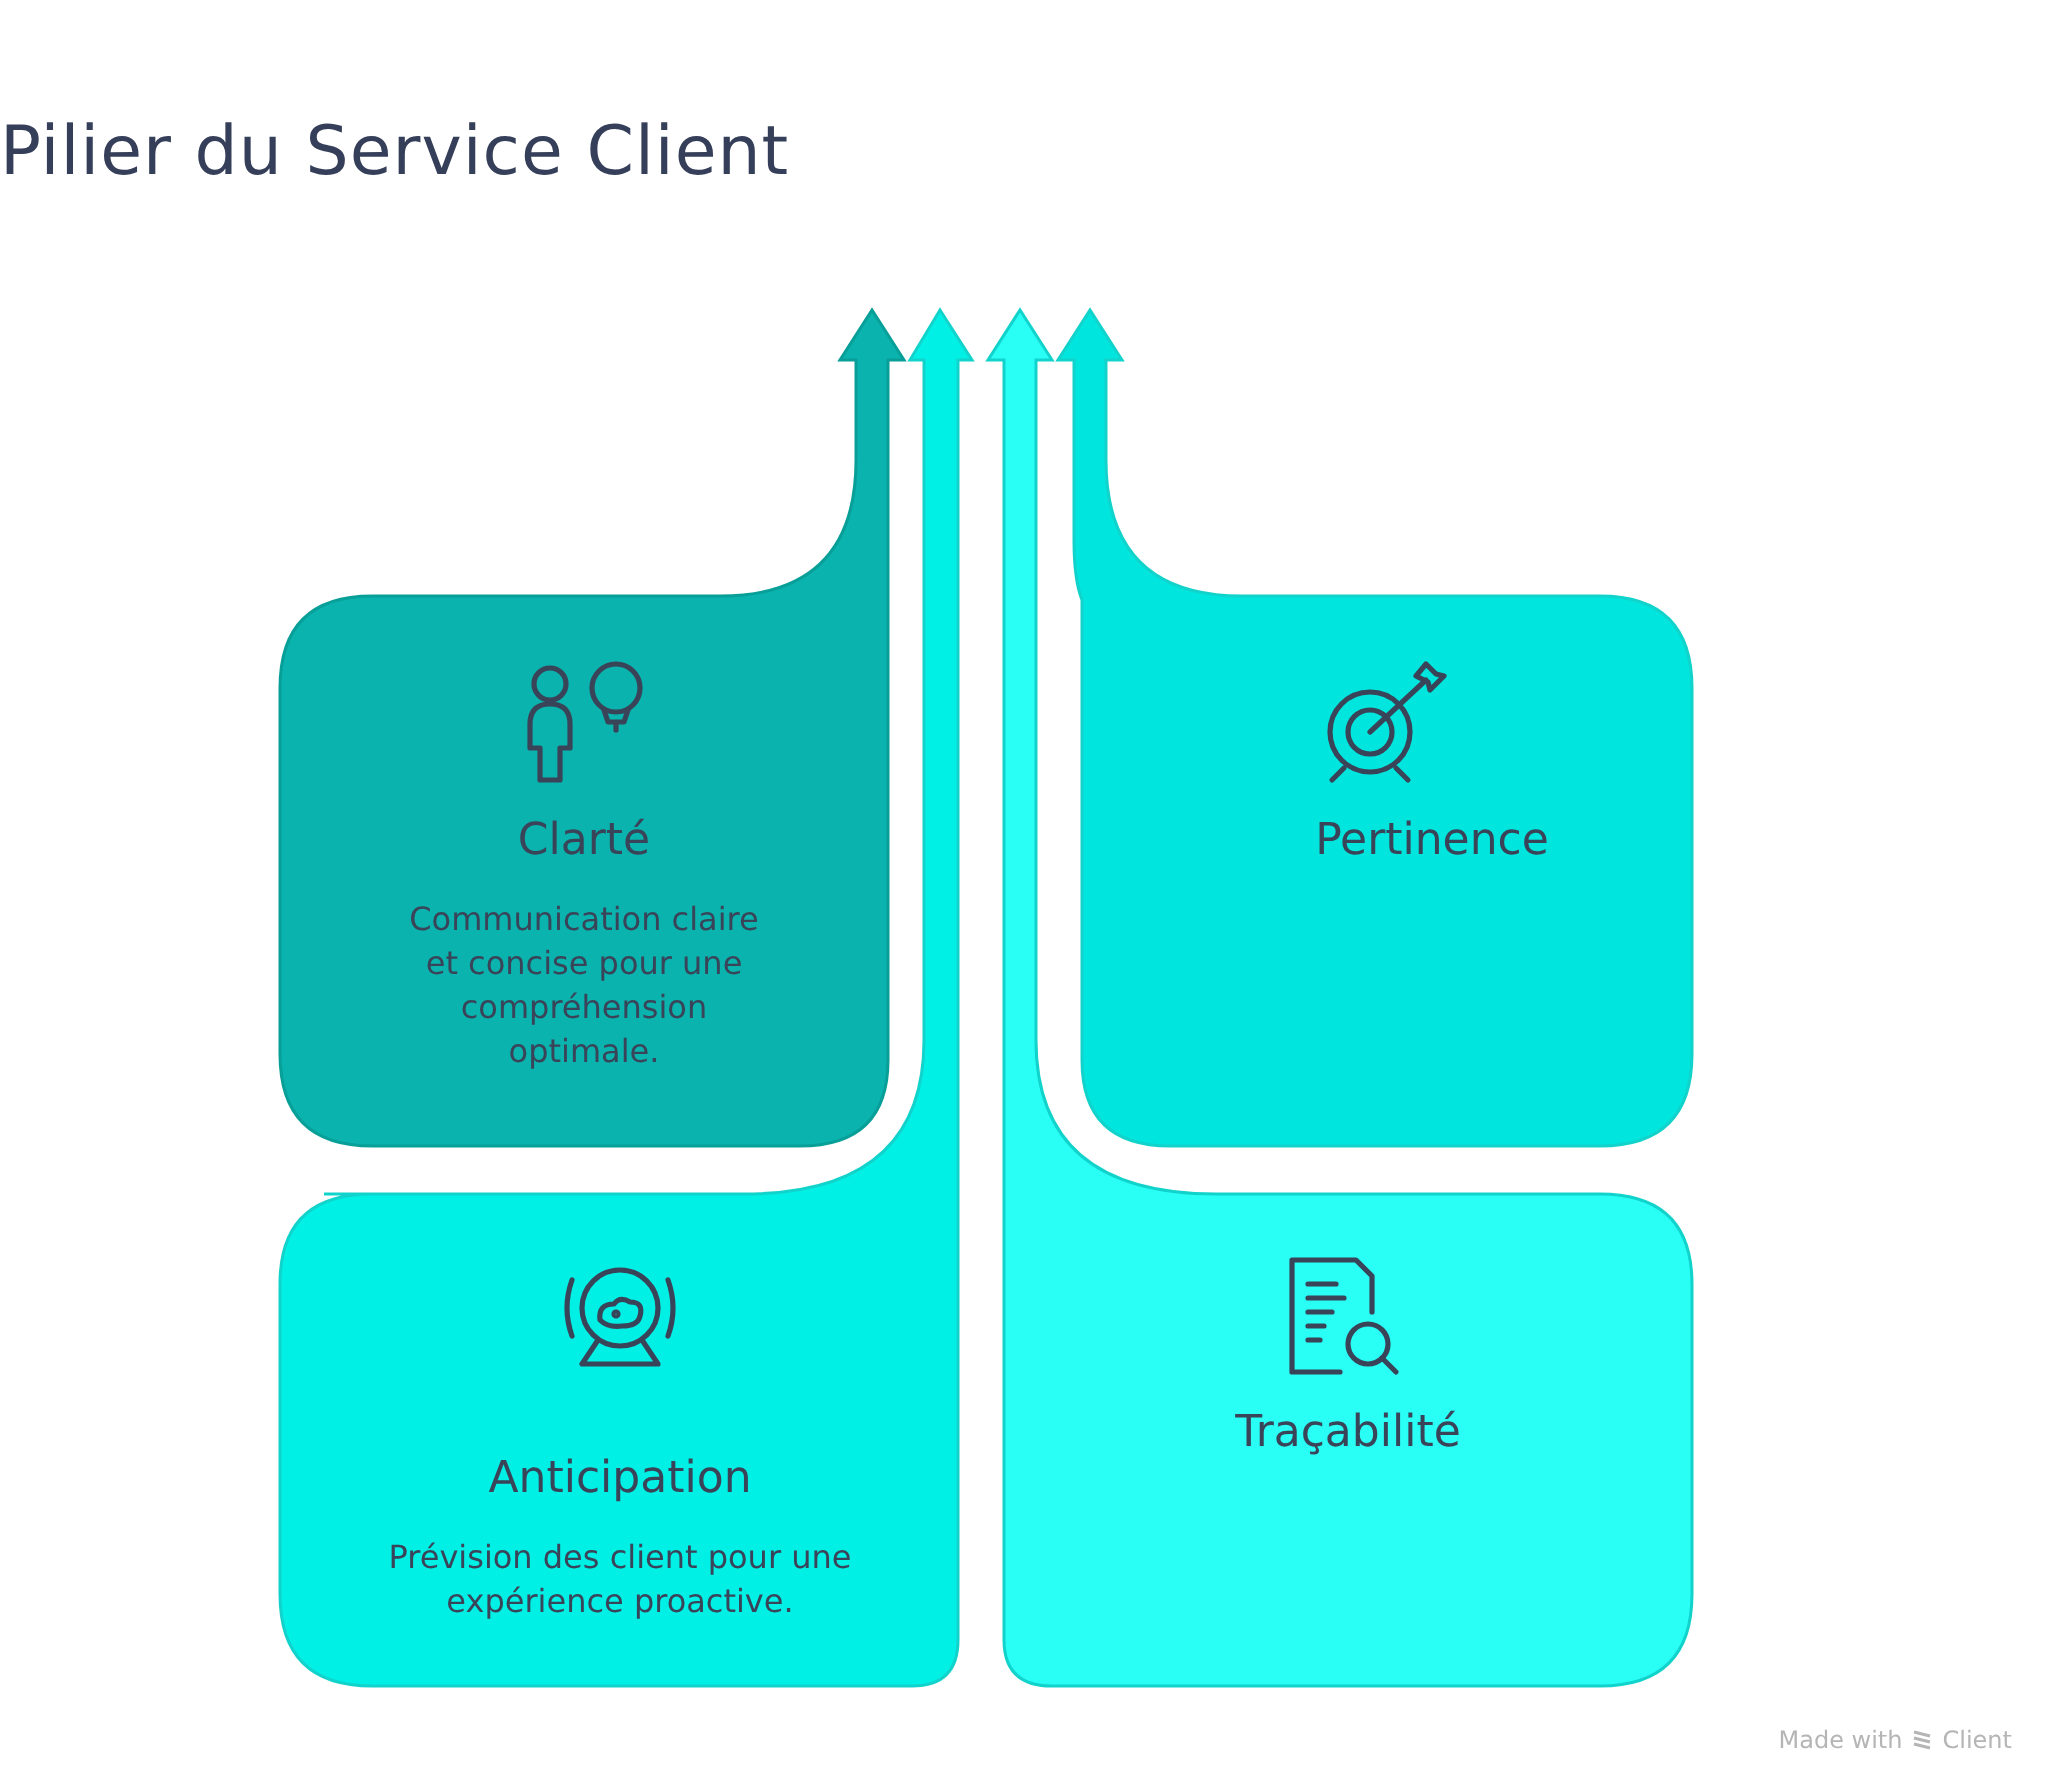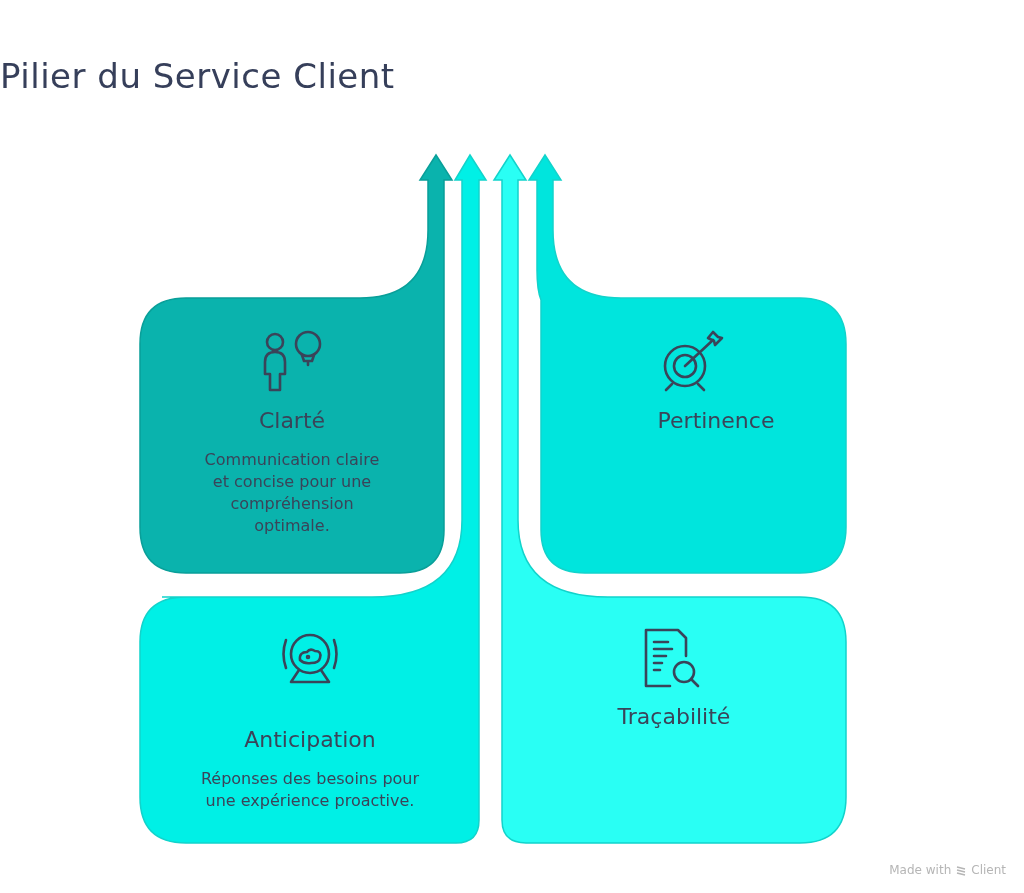--- a/index.html
+++ b/index.html
@@ -3,21 +3,21 @@
 <meta charset="utf-8">
 <style>
   html,body{margin:0;padding:0;background:#ffffff;}
   body{width:1024px;height:893px;position:relative;overflow:hidden;font-family:"DejaVu Sans","Liberation Sans",sans-serif;color:#3a4459;}
   #title{position:absolute;left:0;width:1024px;top:56px;font-size:34px;color:#363f5a;letter-spacing:0.5px;}
   svg#diagram{position:absolute;left:0;top:0;}
   .card-text{position:absolute;text-align:center;color:#3a4459;}
   .card-title{font-size:22px;margin-bottom:16px;}
   .card-desc{font-size:16px;line-height:22px;}
   .icon{position:absolute;}
-  #footer{position:absolute;right:18px;bottom:16px;font-size:12px;color:#b5b5b5;display:flex;align-items:flex-end;gap:4px;}
+  #footer{position:absolute;right:18px;bottom:16px;font-size:12px;color:#b5b5b5;display:flex;align-items:center;gap:4px;}
 </style>
 </head>
 <body>
 
 <div id="title">Pilier du Service Client</div>
 
 <svg id="diagram" width="1024" height="893" viewBox="0 0 1024 893">
 
   <path id="shape-anticipation" d="M 162 597 L 372 597 Q 462 597 462 520 L 462 180 L 455 180 L 470 155 L 486 180 L 479 180 L 479 820 Q 479 843 456 843 L 186 843 Q 140 843 140 797 L 140 642 Q 140 597 186 597 Z" fill="#00f0e6" stroke="#12d3cb" stroke-width="1.5"></path>
 
@@ -52,21 +52,21 @@
 
 <svg class="icon" style="left:277px;top:626px" width="66" height="64" viewBox="0 0 66 64" fill="none" stroke="#3a4459" stroke-width="2.6" stroke-linecap="round" stroke-linejoin="round">
   <circle cx="33" cy="28" r="19"></circle>
   <path d="M9 14 Q4 28 9 42 M57 14 Q62 28 57 42"></path>
   <path d="M22 44 L14 56 L52 56 L44 44"></path>
   <path d="M23 34 Q22 26 30 26 Q33 22 38 25 Q45 25 43 32 Q42 37 34 37 Q27 38 23 34 Z"></path>
   <circle cx="31" cy="31" r="1"></circle>
 </svg>
 <div class="card-text" style="left:140px;width:340px;top:704px;margin-top:23px;">
   <div class="card-title">Anticipation</div>
-  <div class="card-desc" style="padding:0 50px">Réponses des besoins pour une expérience proactive.</div>
+  <div class="card-desc" style="padding:0 50px">Prévision des client pour une expérience proactive.</div>
 </div>
 
 <svg class="icon" style="left:640px;top:624px" width="66" height="66" viewBox="0 0 66 66" fill="none" stroke="#3a4459" stroke-width="2.6" stroke-linecap="round" stroke-linejoin="round">
   <path d="M30 62 L6 62 L6 6 L38 6 L46 14 L46 32"></path>
   <path d="M14 18 L28 18 M14 25 L32 25 M14 32 L26 32 M14 39 L22 39 M14 46 L20 46"></path>
   <circle cx="44" cy="48" r="10"></circle>
   <path d="M51 55 L58 62"></path>
 </svg>
 <div class="card-text" style="left:502px;width:344px;top:704px;">
   <div class="card-title">Traçabilité</div>

